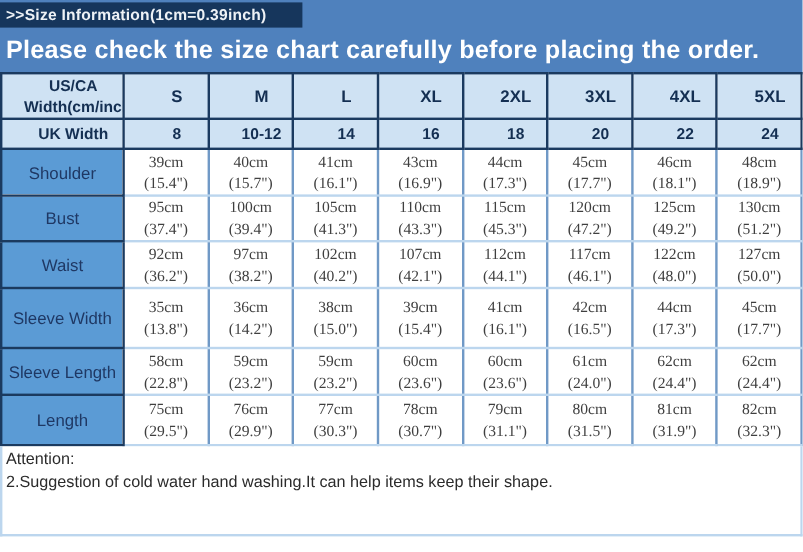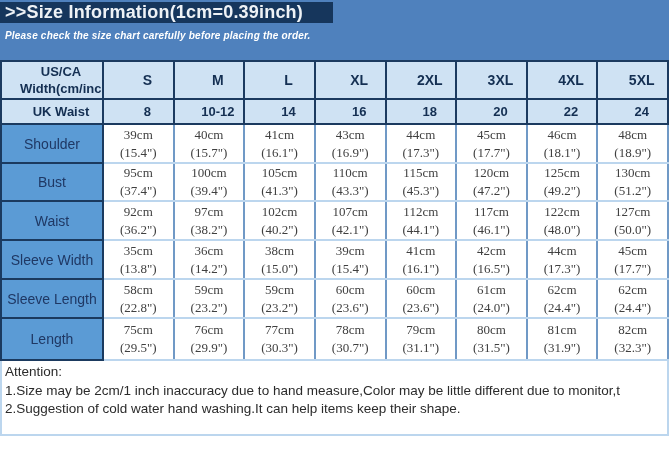--- a/index.html
+++ b/index.html
@@ -7,24 +7,24 @@
     --darkborder:#1b3a5f; --vborder:#7099c6; --hborder:#bcd6ee;
     --navytext:#142f52; --datatext:#3f3f3f; --foottext:#2b2b2b; --white:#ffffff;
   }
   html,body{margin:0;padding:0;}
   body{font-family:"Liberation Sans","DejaVu Sans",sans-serif; background:#fff;}
   .page{width:669px;height:460px;overflow:hidden;background:#fff;}
 
   
   .top-band{background:var(--band);height:60px;box-sizing:border-box;}
   .title-strip{display:inline-block;background:var(--strip);color:#eef2f6;
-    font-weight:bold;font-size:18px;line-height:17px;padding:2px 30px 2px 5px;margin-top:2px;
+    font-weight:bold;font-size:13px;line-height:17px;padding:2px 30px 2px 5px;margin-top:2px;
     letter-spacing:0.2px;}
-  .subtitle{color:var(--white);font-weight:bold;font-size:10px;padding:7px 0 0 5px;
-    letter-spacing:0.2px;font-style:italic;}
+  .subtitle{color:var(--white);font-weight:bold;font-size:21px;padding:7px 0 0 5px;
+    letter-spacing:0.2px;}
 
   
   table.size-table{border-collapse:collapse;table-layout:fixed;width:669px;
     background:var(--white);}
   td{padding:0;text-align:center;vertical-align:middle;overflow:hidden;}
   .hcell{background:var(--lightcell);border:2px solid var(--darkborder);
     font-weight:bold;color:var(--navytext);font-size:14px;line-height:17px;padding-left:18px;}
   .hcell.small{font-size:13px;}
   .corner div{font-weight:bold;}
   .mlabel{background:var(--labelcell);border:2px solid var(--darkborder);
@@ -71,21 +71,21 @@
             <td class="hcell">S</td>
             <td class="hcell">M</td>
             <td class="hcell">L</td>
             <td class="hcell">XL</td>
             <td class="hcell">2XL</td>
             <td class="hcell">3XL</td>
             <td class="hcell">4XL</td>
             <td class="hcell">5XL</td>
           </tr>
           <tr style="height:25px">
-            <td class="hcell small">UK Waist</td>
+            <td class="hcell small">UK Width</td>
             <td class="hcell small">8</td>
             <td class="hcell small">10-12</td>
             <td class="hcell small">14</td>
             <td class="hcell small">16</td>
             <td class="hcell small">18</td>
             <td class="hcell small">20</td>
             <td class="hcell small">22</td>
             <td class="hcell small">24</td>
           </tr>
           <tr style="height:39px">
@@ -186,21 +186,21 @@
             </td>
             <td class="dcell">
               <div>122cm</div>
               <div>(48.0")</div>
             </td>
             <td class="dcell">
               <div>127cm</div>
               <div>(50.0")</div>
             </td>
           </tr>
-          <tr style="height:39px">
+          <tr style="height:50px">
             <td class="mlabel">Sleeve Width</td>
             <td class="dcell">
               <div>35cm</div>
               <div>(13.8")</div>
             </td>
             <td class="dcell">
               <div>36cm</div>
               <div>(14.2")</div>
             </td>
             <td class="dcell">
@@ -297,17 +297,16 @@
               <div>82cm</div>
               <div>(32.3")</div>
             </td>
           </tr>
         </tbody>
       </table>
   </div>
 
   <div class="footer">
     <div>Attention:</div>
-    <div>1.Size may be 2cm/1 inch inaccuracy due to hand measure,Color may be little different due to monitor,t</div>
     <div>2.Suggestion of cold water hand washing.It can help items keep their shape.</div>
   </div>
 
 </div>
 
 </body></html>

